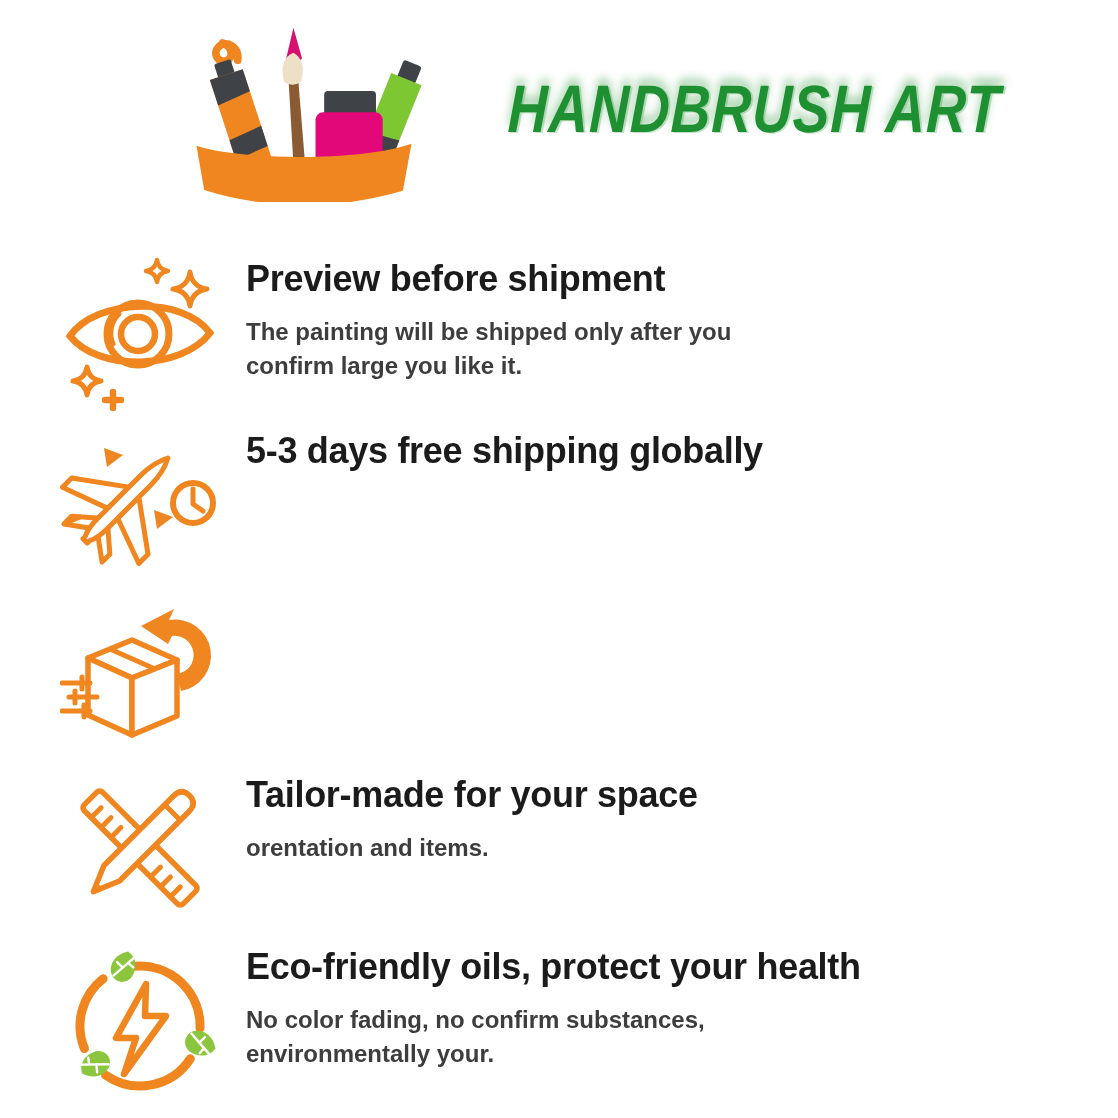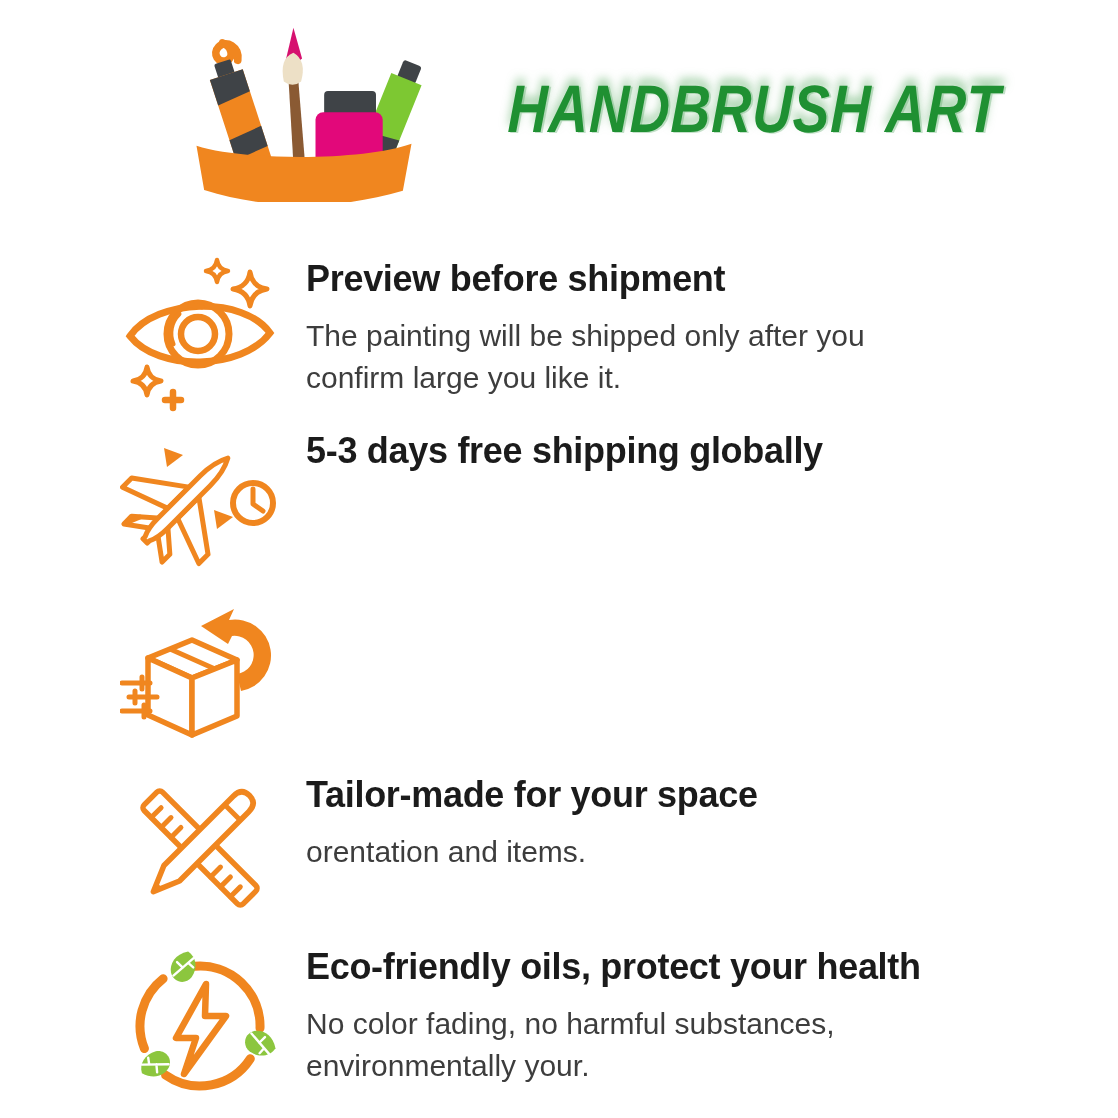--- a/index.html
+++ b/index.html
@@ -15,30 +15,30 @@
   .logo-box { width:240px; height:178px; flex:0 0 auto; }
   .brand-name {
     margin:0 0 0 84px; padding:0;
     font-family:"Liberation Sans", sans-serif;
     font-style:italic; font-weight:900; font-size:55px; letter-spacing:1px;
     color:#1F9032; white-space:nowrap;
     transform:scaleY(1.22) skewX(-2deg); transform-origin:left center;
     text-shadow:0 -6px 9px rgba(86,170,95,.55), 2px 1px 0 rgba(30,140,50,.25);
   }
   
-  .features { padding-left:120px; }
+  .features { padding-left:60px; }
   .row { display:flex; align-items:flex-start; margin-bottom:12px; }
   .icon-box { width:160px; height:160px; flex:0 0 auto; }
   .icon-box svg { width:100%; height:100%; display:block; }
   .txt { margin-left:26px; padding-top:6px; max-width:780px; }
   .feat-title {
     margin:0 0 17px 0; font-size:36px; font-weight:700; color:#1b1b1b;
     letter-spacing:-0.3px; line-height:1.05;
   }
-  .feat-desc { margin:0; font-size:30px; font-weight:400; color:#3d3d3d; line-height:1.42; }
+  .feat-desc { margin:0; font-size:24px; font-weight:700; color:#3d3d3d; line-height:1.42; }
   .dl { display:block; }
 </style>
 </head>
 <body>
 
 <div class="page">
 
   <div class="header">
     <div class="logo-box">
       <svg viewBox="0 0 250 190">
@@ -183,20 +183,20 @@
             <g transform="translate(35,122) rotate(-125)">
               <path d="M0,-16 C9,-13 14,-3 10,8 C6,17 -6,18 -11,9 C-15,1 -12,-10 0,-16 Z" fill="#8CC63E"></path>
               <path d="M-8,11 L7,-11 M-1,1 L-8,-3 M3,-5 L9,-2" stroke="#ffffff" stroke-width="2.4" fill="none" stroke-linecap="round"></path>
             </g>
           </g>
         </svg>
       </div>
       <div class="txt">
         <h2 class="feat-title">Eco-friendly oils, protect your health</h2>
         <p class="feat-desc">
-          <span class="dl">No color fading, no harmful substances,</span>
+          <span class="dl">No color fading, no confirm substances,</span>
           <span class="dl">environmentally your.</span>
         </p>
       </div>
     </section>
 
   </div>
 </div>
 
 </body></html>

